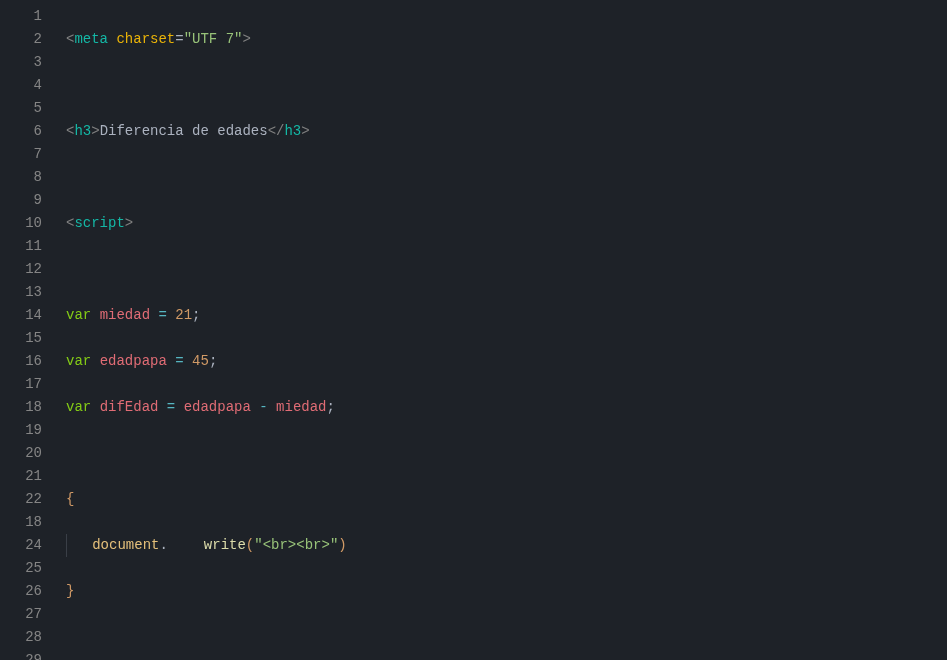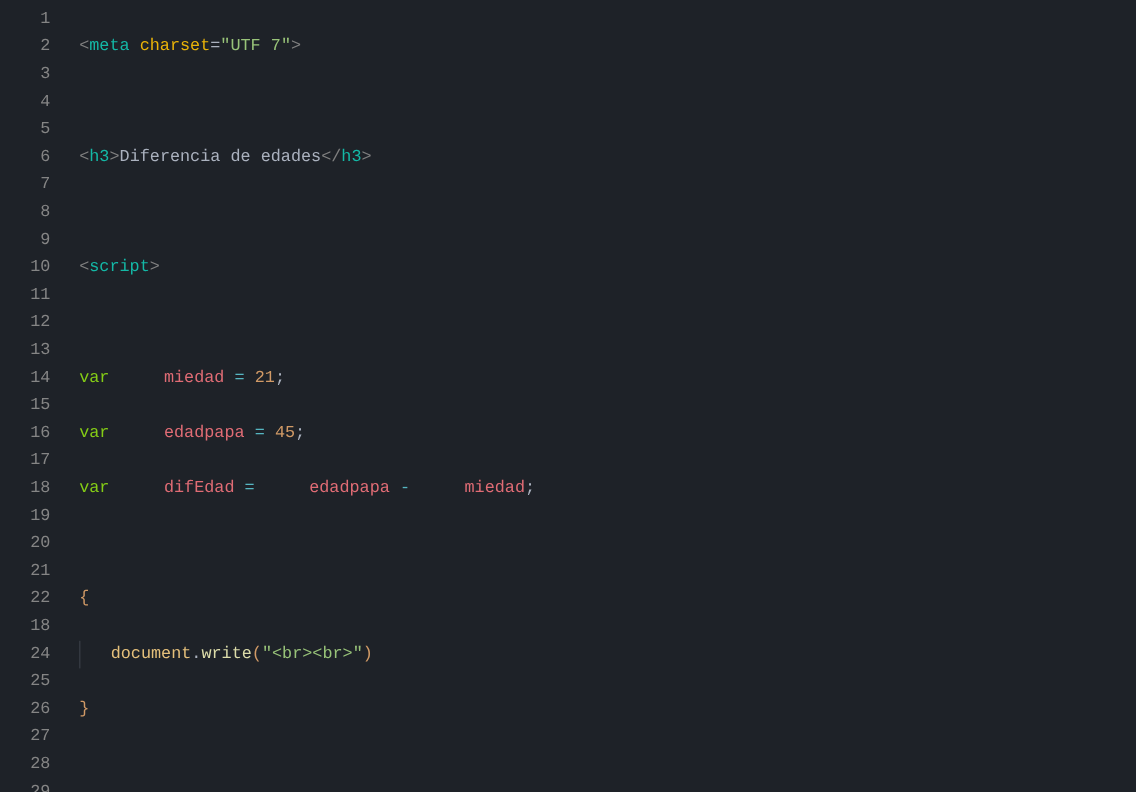--- a/index.html
+++ b/index.html
@@ -43,24 +43,24 @@
     vertical-align: top;
     margin-left: 0px;
   }
   
   .tag   { color: #14b8a6; }   
   .punc  { color: #808080; }   
   .attr  { color: #eab308; }   
   .str   { color: #98c379; }   
   .kw    { color: #84cc16; }   
   .fnname{ color: #61afef; }   
-  .fncall{ color: #dcdcaa; }   
+  .fncall{ color: #dcdcaa; margin-left: 36px; }   
   .num   { color: #d19a66; }   
   .op    { color: #56b6c2; }   
-  .ident { color: #e06c75; margin-left: 37px; }   
+  .ident { color: #e06c75; }   
   .obj   { color: #e5c07b; }   
   .br    { color: #d19a66; }   
   .white { color: #abb2bf; }
 </style>
 </head>
 <body>
 
 <div class="editor">
   <div class="gutter" id="gutter">
       <div class="ln">1</div>

